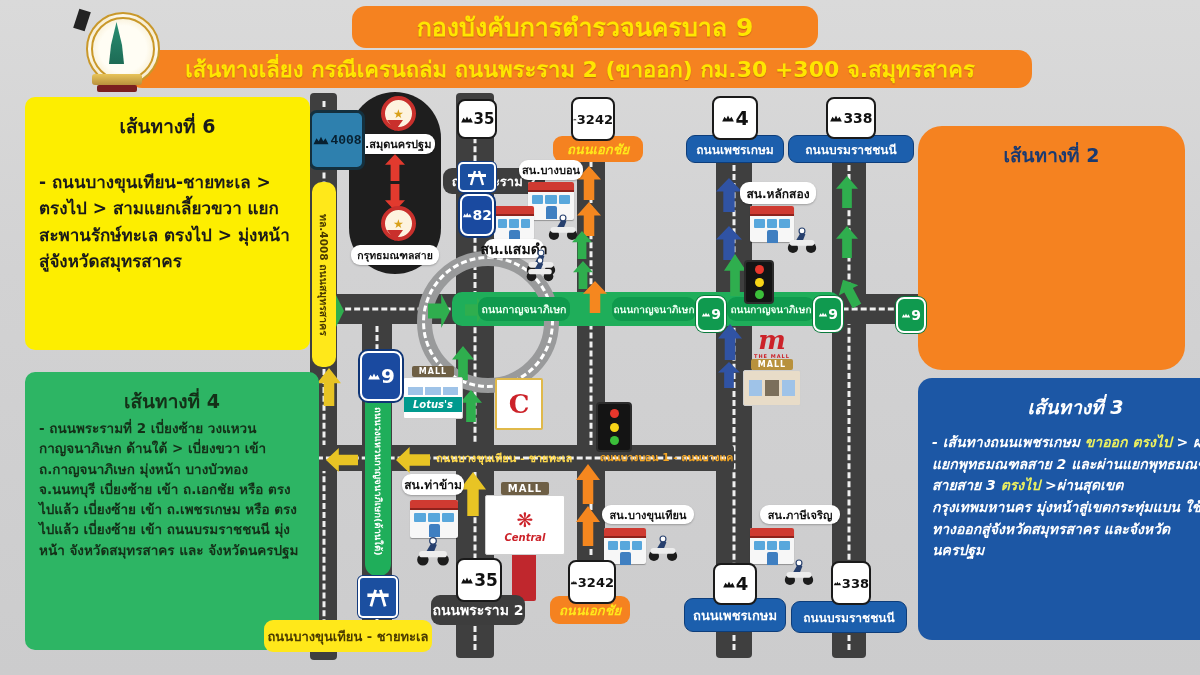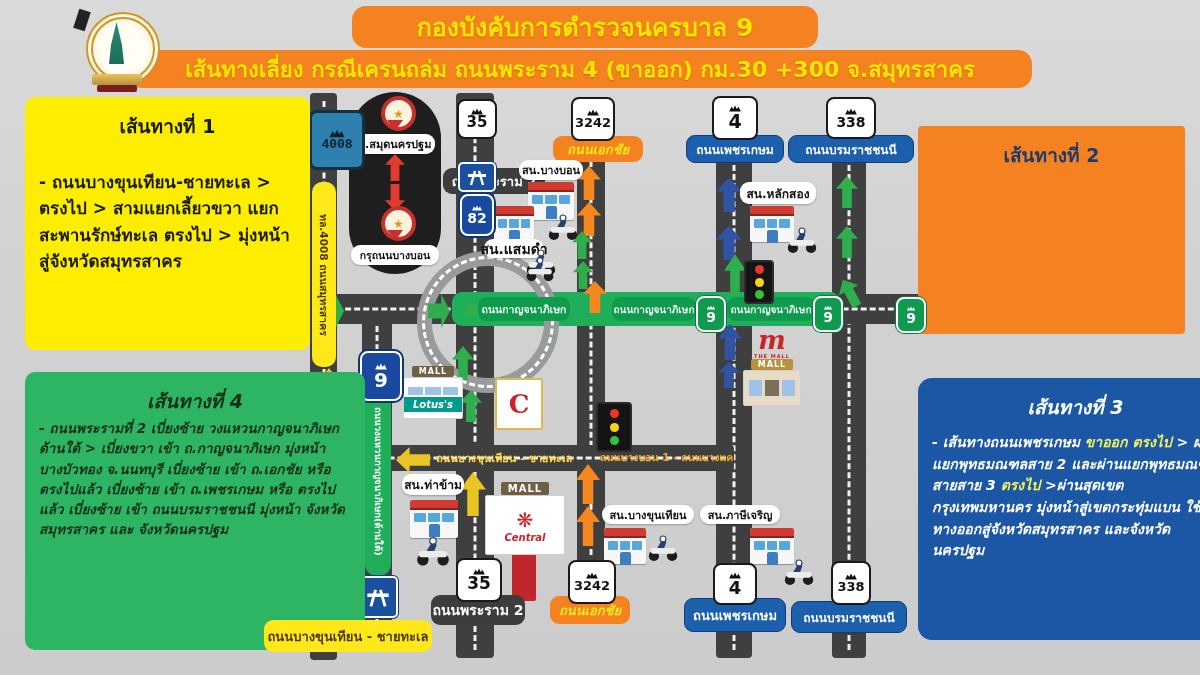--- a/index.html
+++ b/index.html
@@ -27,21 +27,21 @@
   .pill{position:absolute;border-radius:9px;display:flex;align-items:center;justify-content:center;
     font-weight:800;white-space:nowrap;z-index:5;}
   .p-dark{background:#3d3d3d;color:#fff;}
   .p-orange{background:#f58220;color:#ffe81a;font-style:italic;}
   .p-blue{background:#1c5fad;color:#fff;border:1px solid #0d3d7a;}
   .p-green{background:#0f9a4d;color:#eafff0;}
   .p-white{background:#fff;color:#111;box-shadow:0 1px 2px rgba(0,0,0,.25);}
   .p-yellow{background:#ffe81a;color:#4a3a00;}
   .onroad{position:absolute;font-weight:800;white-space:nowrap;z-index:5;}
   
-  .shield{position:absolute;display:flex;flex-direction:column;align-items:center;justify-content:center;
+  .shield{position:absolute;display:flex;flex-direction:row;align-items:center;justify-content:center;
     border-radius:8px;font-weight:800;line-height:1;z-index:6;}
   .sh-white{background:#fff;border:2px solid #1a1a1a;color:#111;}
   .sh-mblue{background:#1a4aa0;border:2px solid #fff;box-shadow:0 0 0 2px #0f3576;color:#fff;}
   .sh-teal{background:#2e80ae;border:3px solid #14303e;color:#082030;}
   .sh-g9{background:#109a4f;border:2px solid #fff;box-shadow:0 0 0 1px #0a7a3c;color:#fff;}
   .gu{display:block;}
   
   .arw{position:absolute;clip-path:polygon(50% 0,100% 40%,72% 40%,72% 100%,28% 100%,28% 40%,0 40%);z-index:4;}
   .c-green{background:#2fae4e;}.c-orange{background:#f5871f;}.c-blue{background:#3053a4;}
   .c-yellow{background:#e8c424;}.c-red{background:#e23a2e;}
@@ -131,21 +131,21 @@
   <div class="blacksign"></div>
   <div class="pin" style="left:381px;top:96px;">
       <div class="c"></div>
     </div>
   <div class="pin" style="left:381px;top:206px;">
       <div class="c"></div>
     </div>
   <div class="arw c-red" style="left:385px;top:154px;width:20px;height:27px;"></div>
   <div class="arw c-red" style="left:385px;top:184px;width:20px;height:27px;transform:rotate(180deg);"></div>
   <div class="pill p-white" style="left:355px;top:134px;width:80px;height:20px;font-size:11px;">จ.สมุดนครปฐม</div>
-  <div class="pill p-white" style="left:351px;top:245px;width:88px;height:20px;font-size:10.5px;">กรุถนนบางบอน</div>
+  <div class="pill p-white" style="left:351px;top:245px;width:88px;height:20px;font-size:10.5px;">กรุทธมณฑลสาย</div>
 
   <div class="shield sh-teal" style="left:309px;top:110px;width:50px;height:54px;font-size:13px;font-family:Liberation Mono, monospace;">
     <svg class="gu" width="18" height="9" viewBox="0 0 24 12">
         <path d="M2 11 L6 3 L9 7 L12 1 L15 7 L18 3 L22 11 Z" fill="currentColor"></path>
       </svg>
     <span>4008</span>
   </div>
   <div class="shield sh-white" style="left:457px;top:99px;width:36px;height:36px;font-size:15px;">
     <svg class="gu" width="14" height="7" viewBox="0 0 24 12">
         <path d="M2 11 L6 3 L9 7 L12 1 L15 7 L18 3 L22 11 Z" fill="#111"></path>
@@ -379,21 +379,21 @@
       <div class="door"></div>
     </div>
   <svg class="moto" style="left:646px;top:532px;" width="34" height="32" viewBox="0 0 30 24">
       <circle cx="7" cy="19" r="4.5" fill="#1c1c1c"></circle>
       <circle cx="23" cy="19" r="4.5" fill="#1c1c1c"></circle>
       <rect x="4" y="12" width="22" height="5" rx="2.5" fill="#ededed"></rect>
       <path d="M10 12 L14 5 L18 7 L16 12 Z" fill="#27406e"></path>
       <circle cx="15" cy="4" r="2.6" fill="#fff" stroke="#27406e"></circle>
     </svg>
 
-  <div class="pill p-white" style="left:700px;top:505px;width:80px;height:19px;font-size:11px;">สน.ภาษีเจริญ</div>
+  <div class="pill p-white" style="left:760px;top:505px;width:80px;height:19px;font-size:11px;">สน.ภาษีเจริญ</div>
   <div class="bld" style="left:750px;top:528px;width:44px;height:36px;">
       <div class="roof"></div>
       <div class="win">
         <i></i>
         <i></i>
         <i></i>
       </div>
       <div class="door"></div>
     </div>
   <svg class="moto" style="left:782px;top:556px;" width="34" height="32" viewBox="0 0 30 24">
@@ -435,37 +435,37 @@
   <div class="redtab" style="left:512px;top:545px;width:24px;height:56px;"></div>
   <div class="mall" style="left:486px;top:482px;width:78px;">
     <div class="mtag" style="font-size:10px;">MALL</div>
     <div class="mbody" style="height:58px;">
       <span class="flower"></span>
       <span class="cenname">Central</span>
     </div>
   </div>
 
   <div class="rbox abs" style="left:25px;top:97px;width:285px;height:253px;background:#fdee00;color:#1a1a1a;">
-    <h3>เส้นทางที่ 1</h3>
+    <h3>เส้นทางที่ 6</h3>
     <div class="body" style="font-size:17px;margin-top:28px;"><span class="seg-b">- ถนนบางขุนเทียน-ชายทะเล &gt; ตรงไป &gt; สามแยกเลี้ยวขวา </span><span>แยกสะพานรักษ์ทะเล </span><span class="seg-b">ตรงไป &gt; มุ่งหน้าสู่จังหวัดสมุทรสาคร</span></div>
   </div>
-  <div class="rbox abs" style="left:25px;top:372px;width:340px;height:278px;background:#2db564;color:#143018;font-style:italic;">
+  <div class="rbox abs" style="left:25px;top:372px;width:294px;height:278px;background:#2db564;color:#143018;">
     <h3 style="margin-bottom:2px;">เส้นทางที่ 4</h3>
     <div class="body" style="font-size:13.5px;line-height:1.5;"><span>- </span><span class="seg-b">ถนนพระรามที่ 2 </span><span>เบี่ยงซ้าย </span><span class="seg-b">วงแหวนกาญจนาภิเษก ด้านใต้ &gt; </span><span>เบี่ยงขวา เข้า </span><span class="seg-b">ถ.กาญจนาภิเษก </span><span>มุ่งหน้า บางบัวทอง จ.นนทบุรี  เบี่ยงซ้าย เข้า </span><span class="seg-b">ถ.เอกชัย หรือ </span><span>ตรงไปแล้ว เบี่ยงซ้าย เข้า </span><span class="seg-b">ถ.เพชรเกษม หรือ </span><span>ตรงไปแล้ว เบี่ยงซ้าย เข้า </span><span class="seg-b">ถนนบรมราชชนนี </span><span>มุ่งหน้า </span><span class="seg-b">จังหวัดสมุทรสาคร และ จังหวัดนครปฐม</span></div>
   </div>
-  <div class="rbox abs" style="left:918px;top:126px;width:267px;height:208px;background:#f58220;color:#1b3a70;border-radius:4px;">
+  <div class="rbox abs" style="left:918px;top:126px;width:267px;height:244px;background:#f58220;color:#1b3a70;border-radius:24px;">
     <h3>เส้นทางที่ 2</h3>
   </div>
   <div class="rbox abs" style="left:918px;top:378px;width:315px;height:262px;background:#1c57a5;color:#ffffff;border-radius:14px;font-style:italic;">
     <h3>เส้นทางที่ 3</h3>
     <div class="body" style="font-size:14px;margin-top:10px;"><span class="seg-b">- เส้นทางถนนเพชรเกษม </span><span class="seg-y">ขาออก</span><span> </span><span class="seg-y">ตรงไป</span><span> &gt; ผ่านแยกพุทธมณฑลสาย 2 และผ่านแยกพุทธมณฑลสายสาย 3 </span><span class="seg-y">ตรงไป</span><span> &gt;ผ่านสุดเขตกรุงเทพมหานคร มุ่งหน้าสู่เขตกระทุ่มแบน ใช้ทางออกสู่จังหวัดสมุทรสาคร และจังหวัดนครปฐม</span></div>
   </div>
 
   <div class="banner abs" style="left:128px;top:50px;width:904px;height:38px;font-size:22px;z-index:12;">
-    <span>เส้นทางเลี่ยง กรณีเครนถล่ม ถนนพระราม 4 (ขาออก) กม.30 +300 จ.สมุทรสาคร</span>
+    <span>เส้นทางเลี่ยง กรณีเครนถล่ม ถนนพระราม 2 (ขาออก) กม.30 +300 จ.สมุทรสาคร</span>
   </div>
   <div class="banner abs" style="left:352px;top:6px;width:466px;height:42px;font-size:25px;z-index:13;">
     <span>กองบังคับการตำรวจนครบาล 9</span>
   </div>
 
   <div class="abs" style="left:48px;top:4px;width:140px;height:88px;z-index:13;">
     <div class="ribbon" style="left:28px;top:6px;width:12px;height:20px;transform:rotate(18deg);"></div>
     <div class="logo-ring" style="left:38px;top:8px;width:60px;height:60px;"></div>
     <div class="chedi" style="left:56px;top:18px;width:25px;height:42px;"></div>
     <div class="goldbar" style="left:44px;top:70px;width:50px;height:11px;"></div>

